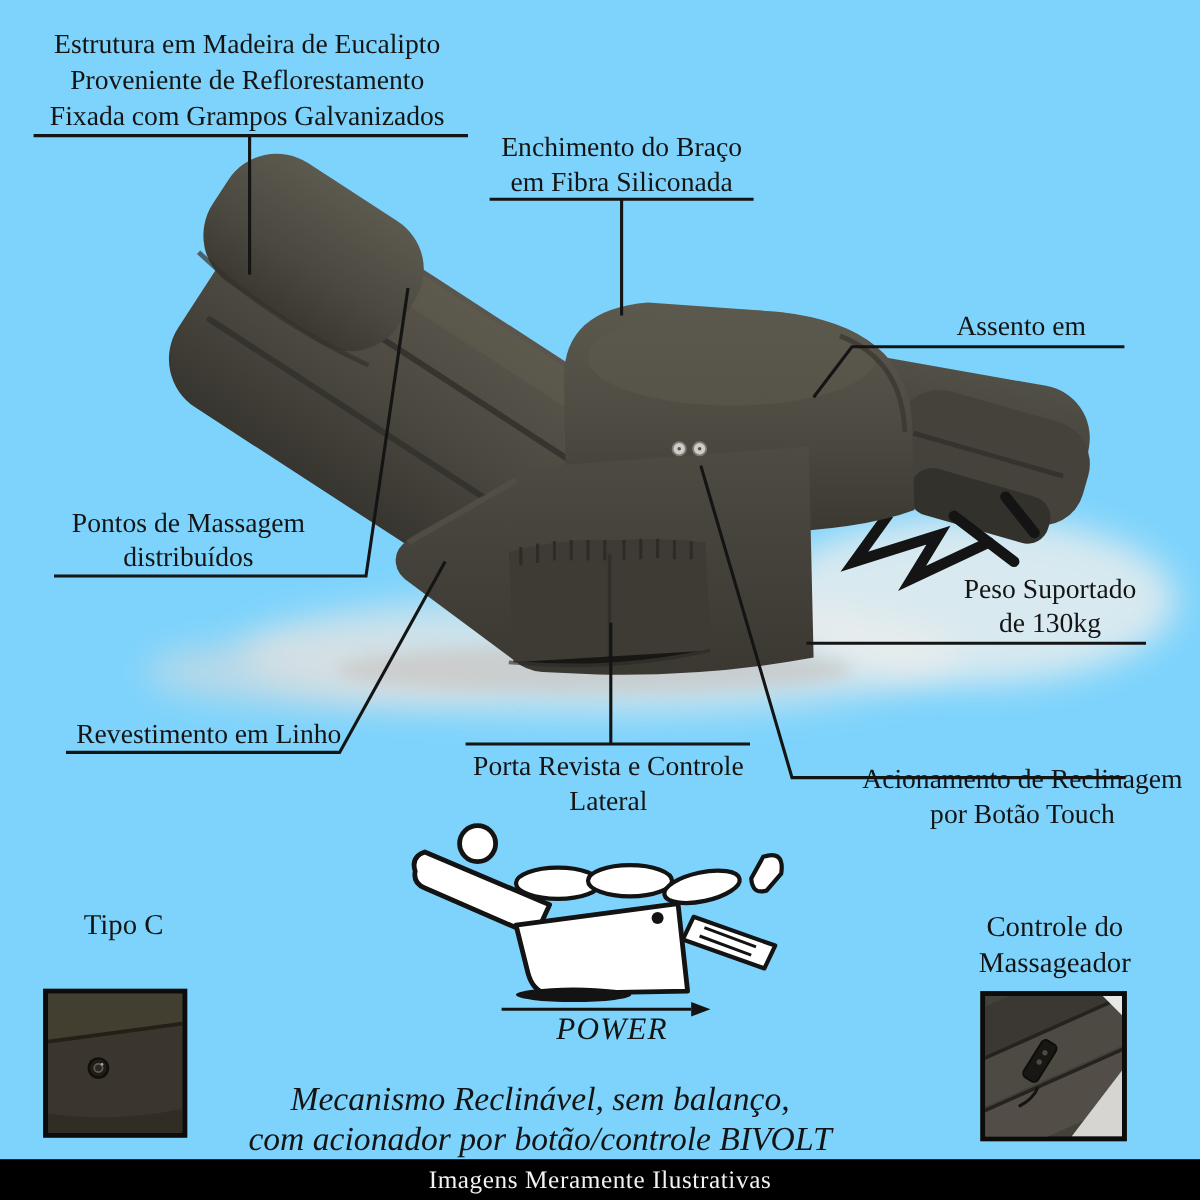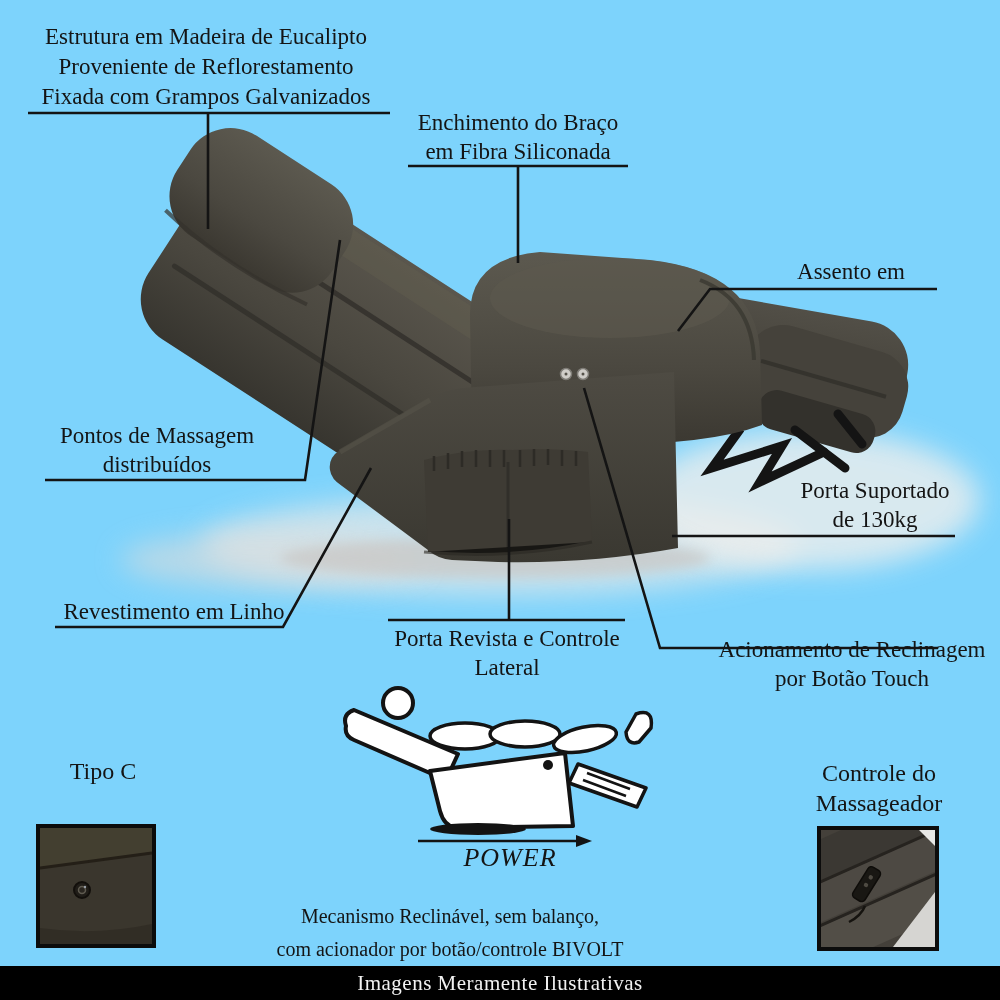--- a/index.html
+++ b/index.html
@@ -14,21 +14,21 @@
   .lbl-enchimento{left:407px;top:108px;width:222px;}
   .lbl-assento{left:740px;top:230px;width:222px;margin-top:27px;}
   .lbl-pontos{left:32px;top:421px;width:250px;}
   .lbl-peso{left:760px;top:476px;width:230px;}
   .lbl-revestimento{left:55px;top:597px;width:238px;}
   .lbl-porta{left:382px;top:624px;width:250px;}
   .lbl-acionamento{left:704px;top:619px;width:296px;margin-top:16px;}
   .lbl-usb{left:36px;top:756px;width:134px;line-height:30px;font-size:24px;}
   .lbl-controle{left:798px;top:758px;width:162px;line-height:30px;font-size:24px;}
   .lbl-power{left:430px;top:843px;width:160px;font-style:italic;font-size:26px;letter-spacing:1px;}
-  .lbl-mecanismo{left:120px;top:900px;width:660px;font-size:20px;line-height:33px;}
+  .lbl-mecanismo{left:120px;top:900px;width:660px;font-style:italic;font-size:28px;line-height:33px;}
   .photo-frame{position:absolute;border:4px solid #0c0c0c;box-sizing:border-box;background:#3a362d;}
   .photo-usb{left:36px;top:824px;width:120px;height:124px;}
   .photo-massager{left:817px;top:826px;width:122px;height:125px;}
   .photo-frame svg{display:block;width:100%;height:100%;}
   .bottom-bar{
     position:absolute;left:0;top:966px;width:1000px;height:34px;background:#000000;
     display:flex;align-items:center;justify-content:center;
     color:#f2f2f2;font-size:21px;letter-spacing:.5px;
   }
 </style>
@@ -177,21 +177,21 @@
     <span>em Fibra Siliconada</span>
   </div>
   <div class="label lbl-assento">
     <span>Assento em</span>
   </div>
   <div class="label lbl-pontos">
     <span>Pontos de Massagem</span>
     <span>distribuídos</span>
   </div>
   <div class="label lbl-peso">
-    <span>Porta Suportado</span>
+    <span>Peso Suportado</span>
     <span>de 130kg</span>
   </div>
   <div class="label lbl-revestimento">
     <span>Revestimento em Linho</span>
   </div>
   <div class="label lbl-porta">
     <span>Porta Revista e Controle</span>
     <span>Lateral</span>
   </div>
   <div class="label lbl-acionamento">

